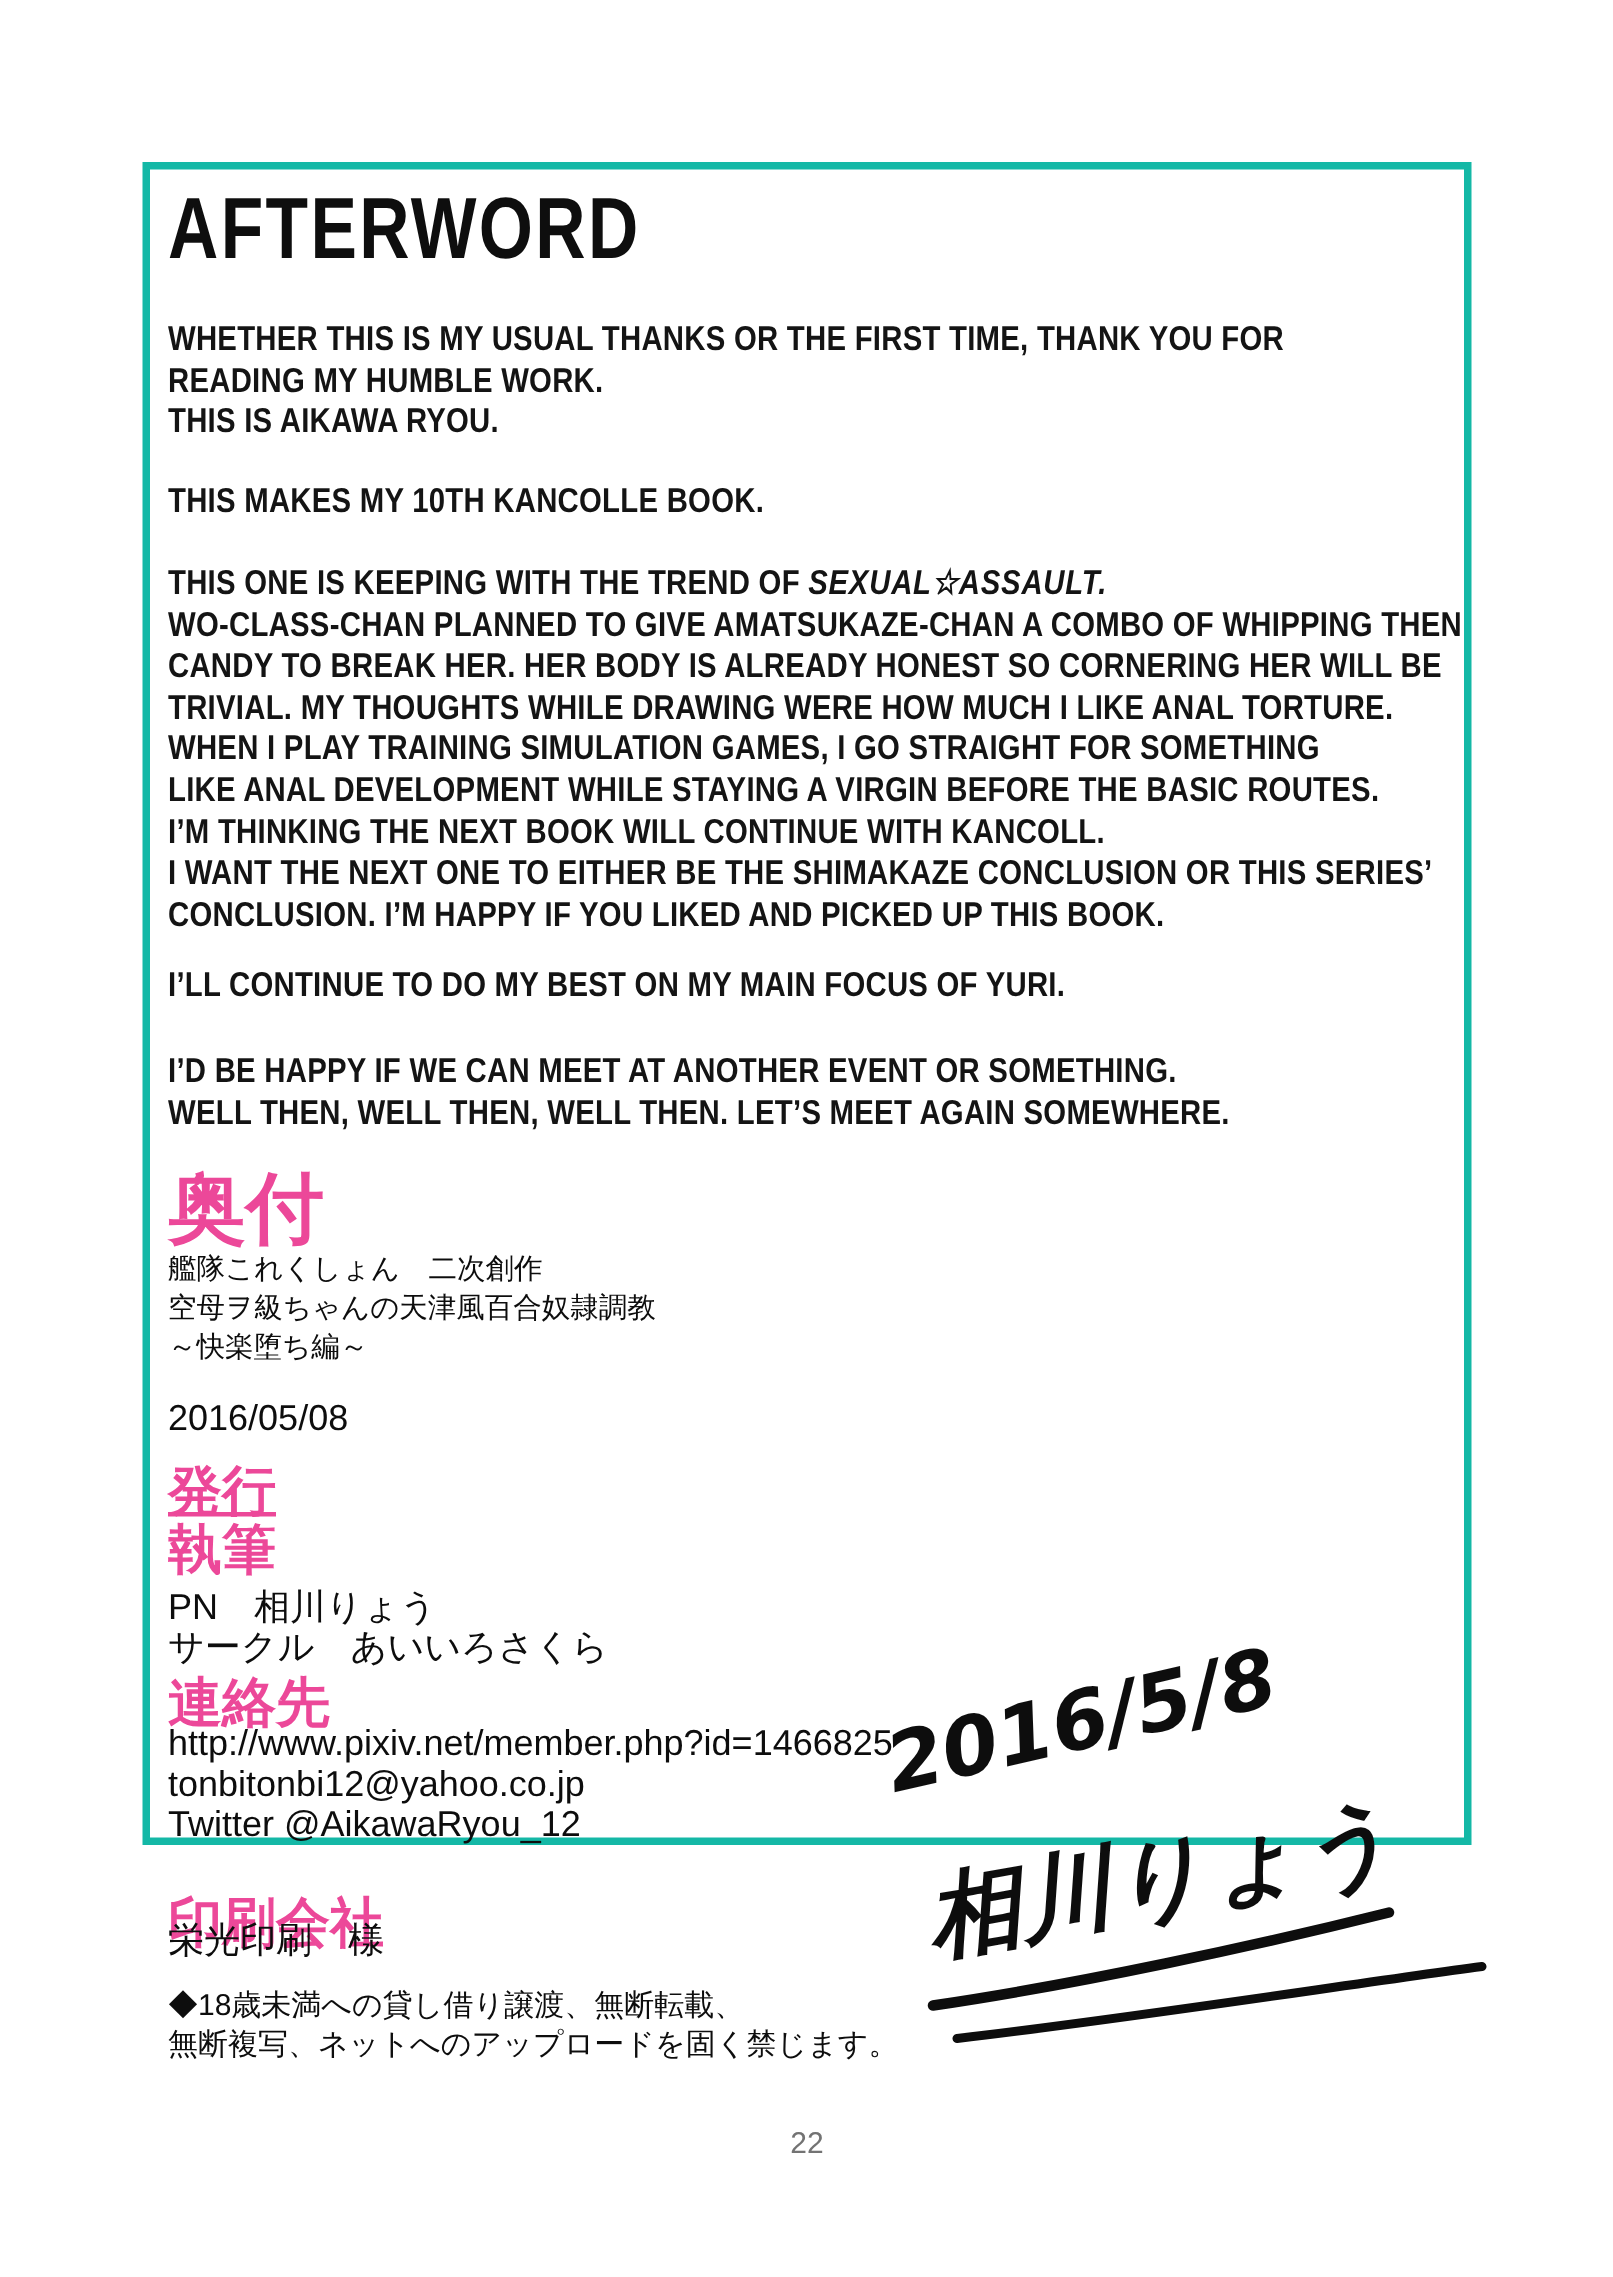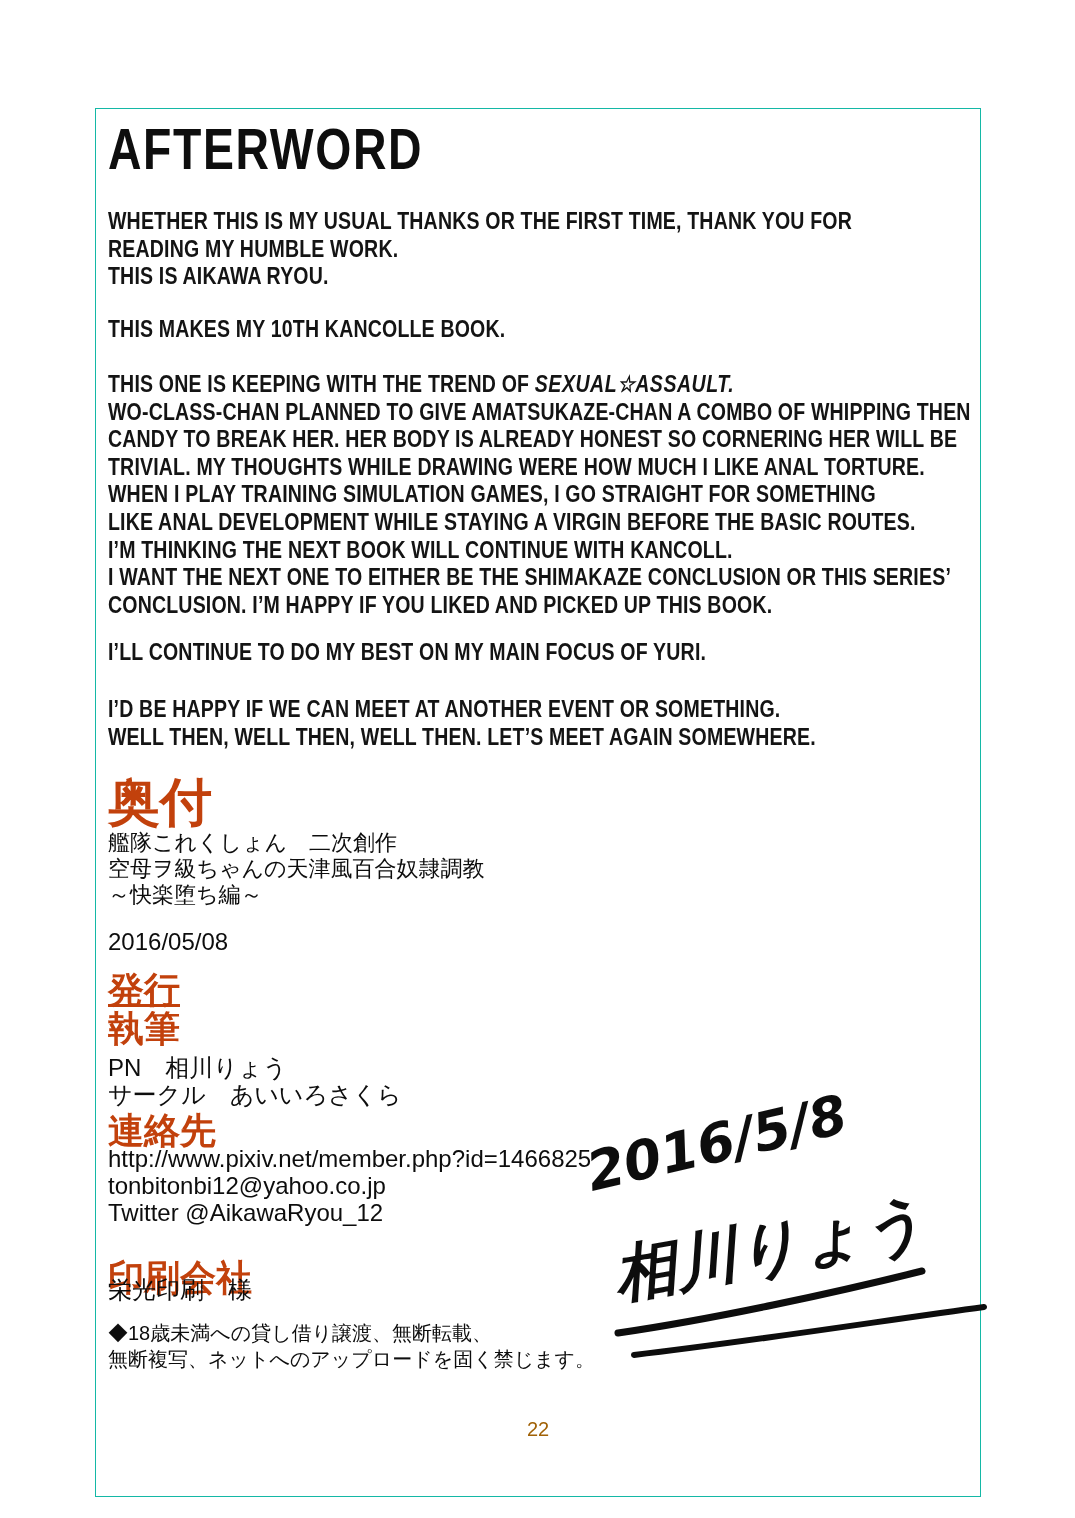--- a/index.html
+++ b/index.html
@@ -1,51 +1,51 @@
 <!DOCTYPE html>
 <html><head>
 <meta charset="utf-8">
 <style>
   html,body{margin:0;padding:0;background:#ffffff;}
   .page{position:relative;width:1075px;height:1518px;background:#ffffff;overflow:hidden;
         font-family:"Liberation Sans",sans-serif;color:#111;}
-  .frame{position:absolute;left:95px;top:108px;width:886px;height:1389px;
-         border:1px solid #14b8a6;box-sizing:border-box;background:#fff;}
+  .frame{position:absolute;left:95px;top:108px;width:886px;height:1122px;
+         border:5px solid #14b8a6;box-sizing:border-box;background:#fff;}
   .title{position:absolute;left:12px;top:11px;
          font:700 58px/58px "Liberation Sans",sans-serif;letter-spacing:2px;
          transform:scaleX(.80);transform-origin:0 0;white-space:nowrap;color:#0e0e0e;}
   .para{position:absolute;left:12px;width:1015px;
         font:700 23px/27.6px "Liberation Sans",sans-serif;letter-spacing:.2px;
         white-space:pre-line;transform:scaleX(.85);transform-origin:0 0;color:#141414;}
   .p1{top:99px;}
   .p2{top:207px;}
   .p3{top:262px;}
   .p4{top:530px;}
   .p5{top:587px;}
   .emph{font-style:italic;letter-spacing:.6px;}
-  .jh{position:absolute;left:12px;font:700 36px/1.05 "Liberation Sans",sans-serif;color:#c2410c;
+  .jh{position:absolute;left:12px;font:700 36px/1.05 "Liberation Sans",sans-serif;color:#ec4899;
       white-space:nowrap;}
   .jh-okuzuke{top:666px;font-size:52px;}
   .jh-publish{top:862px;text-decoration:underline;}
   .jh-author{top:901px;}
   .jh-contact{top:1003px;}
   .jh-printer{top:1130px;margin-top:20px;}
   .jt{position:absolute;left:12px;font:400 24px/27px "Liberation Sans",sans-serif;color:#0d0d0d;
       white-space:pre-line;}
-  .jt-work{top:721px;line-height:26px;font-size:22px;}
+  .jt-work{top:721px;line-height:26px;font-size:19px;}
   .jt-date{top:819px;}
   .jt-author{top:945px;}
   .jt-contact{top:1036px;}
   .jt-printer{top:1167px;}
   .jt-disclaimer{top:1211px;line-height:26px;font-size:20px;}
   .signature{position:absolute;left:478px;top:986px;width:420px;height:290px;overflow:visible;}
   .sig-text{fill:#0d0d0d;font-family:"DejaVu Sans",sans-serif;font-weight:700;font-style:italic;}
   .sig-stroke{fill:none;stroke:#0d0d0d;stroke-linecap:round;}
   .pageno{position:absolute;left:95px;top:1417px;width:886px;text-align:center;
-          font:400 20px/24px "Liberation Sans",sans-serif;color:#a16207;}
+          font:400 20px/24px "Liberation Sans",sans-serif;color:#737373;}
 </style>
 </head>
 <body>
 
 <div class="page">
   <div class="frame">
 
     <div class="title">AFTERWORD</div>
 
     <div class="para p1">WHETHER THIS IS MY USUAL THANKS OR THE FIRST TIME, THANK YOU FOR

